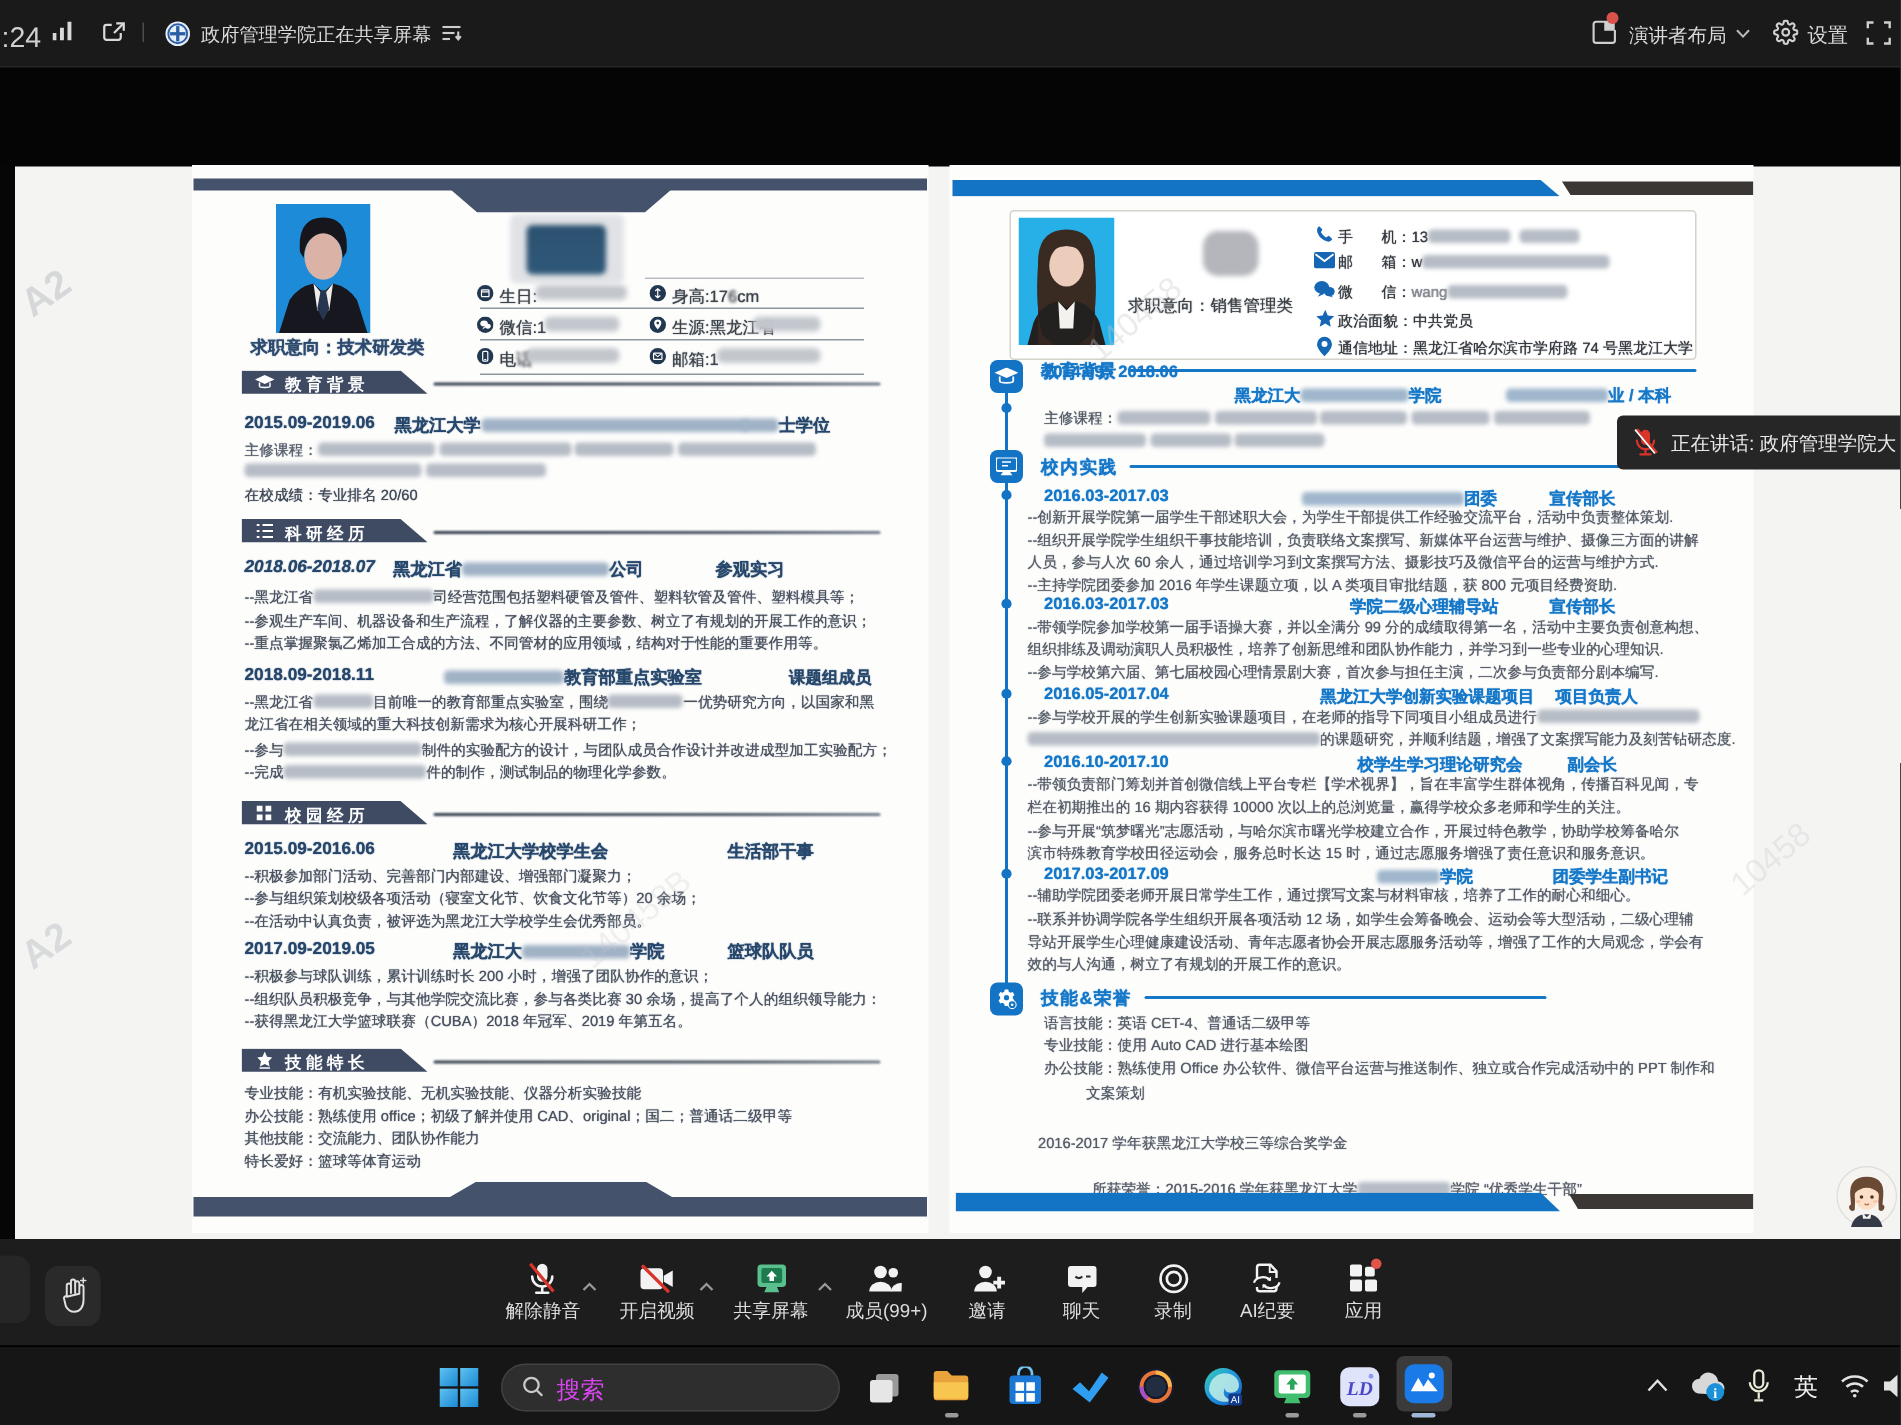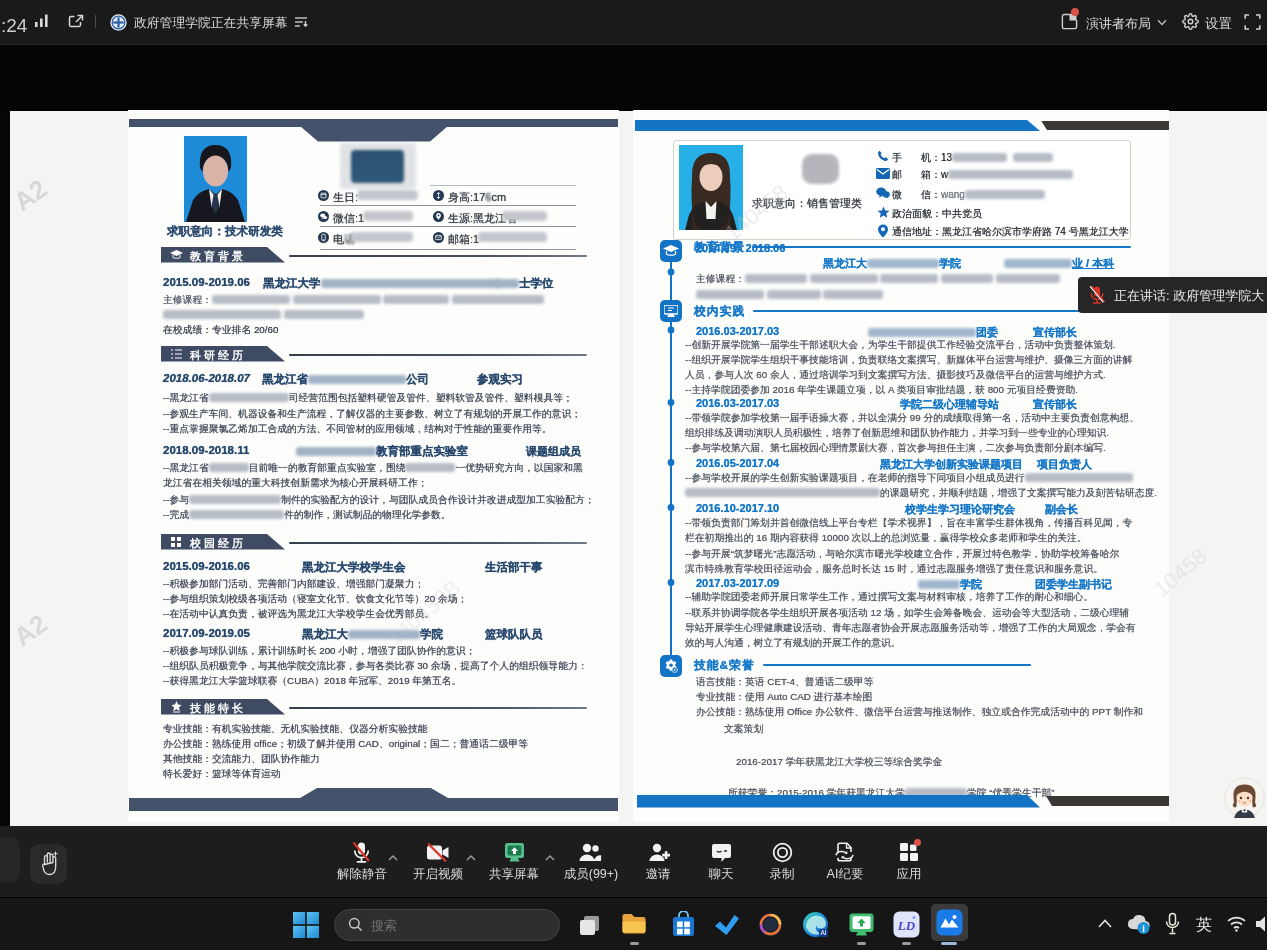--- a/index.html
+++ b/index.html
@@ -238,21 +238,21 @@
 
     <div class="ric" style="top:240px;"></div>
     <svg class="abs" style="left:663px;top:245px" width="16" height="12" viewBox="0 0 16 12">
         <path d="M8 0 L16 3.5 L8 7 L0 3.5 Z" fill="#fff"></path>
         <path d="M3.5 6 v3 c0 1.6 9 1.6 9 0 V6" fill="none" stroke="#fff" stroke-width="1.2"></path>
       </svg>
     <div class="rtt" style="top:240px;">教育背景</div>
     <div class="rln" style="left:753px;top:246px;width:378px;"></div>
     <div class="rh" style="left:696px;top:242px;">2014.09 - 2018.06</div>
     <div class="rh" style="left:823px;top:256px;">黑龙江大<span class="ib" style="width:72px;background:#9fb6cc;"></span>学院</div>
-    <div class="rh" style="left:1004px;top:256px;text-decoration:underline;"><span class="ib" style="width:68px;background:#9fb6cc;"></span>业 / 本科</div>
+    <div class="rh" style="left:1004px;top:256px;"><span class="ib" style="width:68px;background:#9fb6cc;"></span>业 / 本科</div>
     <div class="rb" style="left:696px;top:273px;">主修课程：<span class="ib" style="width:62px"></span> <span class="ib" style="width:68px"></span> <span class="ib" style="width:58px"></span> <span class="ib" style="width:52px"></span> <span class="ib" style="width:64px"></span></div>
     <div class="rb" style="left:696px;top:289px;"><span class="ib" style="width:68px"></span> <span class="ib" style="width:54px"></span> <span class="ib" style="width:60px"></span></div>
 
     <div class="ric" style="top:300px;"></div>
     <svg class="abs" style="left:664px;top:305px" width="14" height="12" viewBox="0 0 14 12">
         <rect x="0" y="0" width="14" height="9" rx="1.5" fill="none" stroke="#fff" stroke-width="1.3"></rect>
         <path d="M4 3 h6 M4 5.5 h4" stroke="#fff" stroke-width="1"></path>
         <path d="M5 9 l-2 3 h8 l-2-3" fill="#fff"></path>
       </svg>
     <div class="rtt" style="top:304px;">校内实践</div>
@@ -297,21 +297,21 @@
         <circle cx="18.5" cy="18.5" r="4.5" fill="#1373c4" stroke="#fff" stroke-width="1.2"></circle>
         <circle cx="18.5" cy="18.5" r="1.5" fill="#fff"></circle>
       </svg>
     <div class="rtt" style="top:658px;">技能&amp;荣誉</div>
     <div class="rln" style="left:763px;top:664px;width:268px;"></div>
     <div class="rb" style="left:696px;top:676px;">语言技能：英语 CET-4、普通话二级甲等</div>
     <div class="rb" style="left:696px;top:691px;">专业技能：使用 Auto CAD 进行基本绘图</div>
     <div class="rb" style="left:696px;top:706px;">办公技能：熟练使用 Office 办公软件、微信平台运营与推送制作、独立或合作完成活动中的 PPT 制作和</div>
     <div class="rb" style="left:724px;top:723px;">文案策划</div>
     <div class="rb" style="left:728px;top:739px;margin-top:48px;">所获荣誉：2015-2016 学年获黑龙江大学<span class="ib" style="width:62px"></span>学院 “优秀学生干部”</div>
-    <div class="rb" style="left:736px;top:756px;">2016-2017 学年获黑龙江大学校三等综合奖学金</div>
+    <div class="rb" style="left:692px;top:756px;">2016-2017 学年获黑龙江大学校三等综合奖学金</div>
 
     <div class="abs" style="left:637px;top:795px;width:403px;height:12.5px;background:#1373c4;clip-path:polygon(0 0,390px 0,403px 100%,0 100%);"></div>
     <div class="abs" style="left:1046px;top:796px;width:123px;height:10px;background:#3a3734;clip-path:polygon(0 0,123px 0,123px 100%,6px 100%);"></div>
   </div>
   <div id="notif">
     <div class="abs" style="left:1078px;top:277px;width:189px;height:36px;background:#262626;border-radius:4px 0 0 4px;"></div>
     <svg class="abs" style="left:1088px;top:285px" width="18" height="20" viewBox="0 0 21 23">
       <g fill="none" stroke="#d8342a" stroke-width="1.7" stroke-linecap="round">
         <rect x="7" y="1.5" width="7" height="12" rx="3.5" fill="#d8342a" stroke="none"></rect>
         <path d="M3.8 10 a6.7 6.7 0 0 0 13.4 0"></path>
@@ -489,21 +489,21 @@
       <rect x="0" y="0" width="12.2" height="12.2" fill="url(#wg)"></rect>
         <rect x="13.8" y="0" width="12.2" height="12.2" fill="url(#wg)"></rect>
       <rect x="0" y="13.8" width="12.2" height="12.2" fill="url(#wg)"></rect>
         <rect x="13.8" y="13.8" width="12.2" height="12.2" fill="url(#wg)"></rect>
     </svg>
     <div class="abs" style="left:334px;top:909px;width:226px;height:32px;border-radius:16px;background:#2e2e2e;border:1px solid #424242;box-sizing:border-box;"></div>
     <svg class="abs" style="left:348px;top:917px" width="15" height="15" viewBox="0 0 15 15" fill="none" stroke="#c9c9c9" stroke-width="1.5">
       <circle cx="6.3" cy="6.3" r="4.8"></circle>
         <path d="M10 10 L13.5 13.5"></path>
     </svg>
-    <div class="t" style="left:371px;top:917px;font-size:13px;color:#737373;">搜索</div>
+    <div class="t" style="left:371px;top:917px;font-size:16px;color:#d946ef;">搜索</div>
 
     <svg class="abs" style="left:578px;top:913px" width="24" height="24" viewBox="0 0 24 24">
       <rect x="6" y="3" width="15" height="15" rx="2" fill="#9a9a9a"></rect>
       <rect x="2" y="7" width="15" height="15" rx="2" fill="#e6e6e6"></rect>
     </svg>
 
     <svg class="abs" style="left:621px;top:912px" width="27" height="26" viewBox="0 0 27 26">
       <path d="M1.5 4 a2 2 0 0 1 2-2 h7 l3 3 h9 a2 2 0 0 1 2 2 v12.5 a2 2 0 0 1 -2 2 h-19 a2 2 0 0 1 -2-2 z" fill="#e8a33d"></path>
       <path d="M1.5 9.5 h23 v9 a2 2 0 0 1 -2 2 h-19 a2 2 0 0 1 -2-2 z" fill="#f8c64f"></path>
     </svg>

